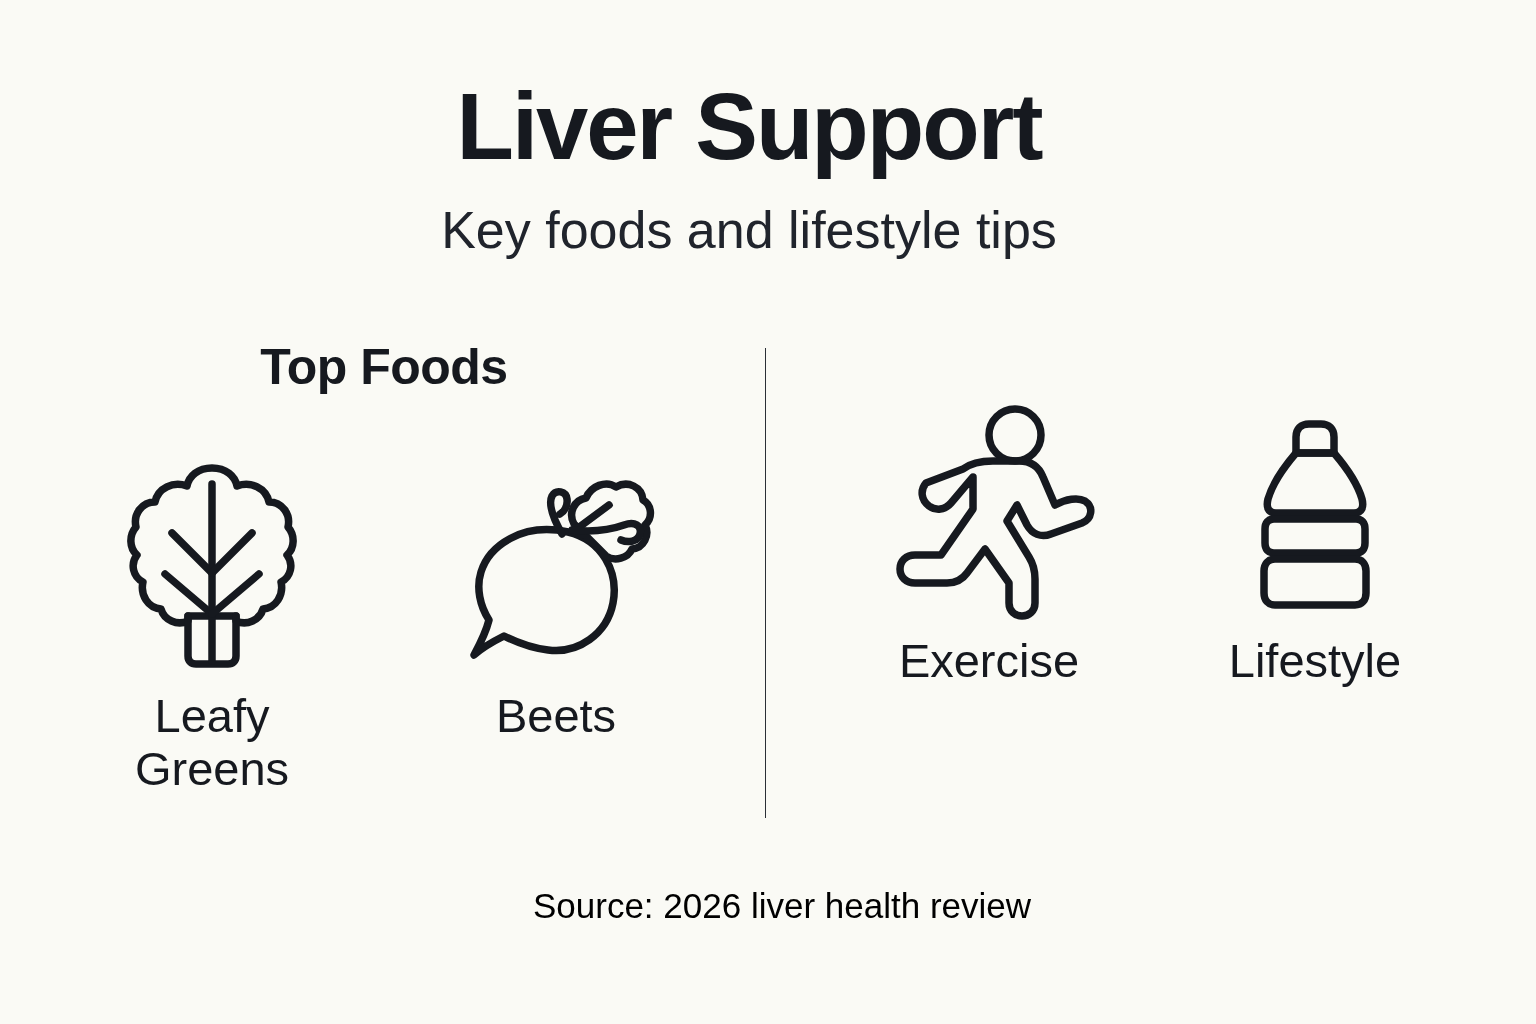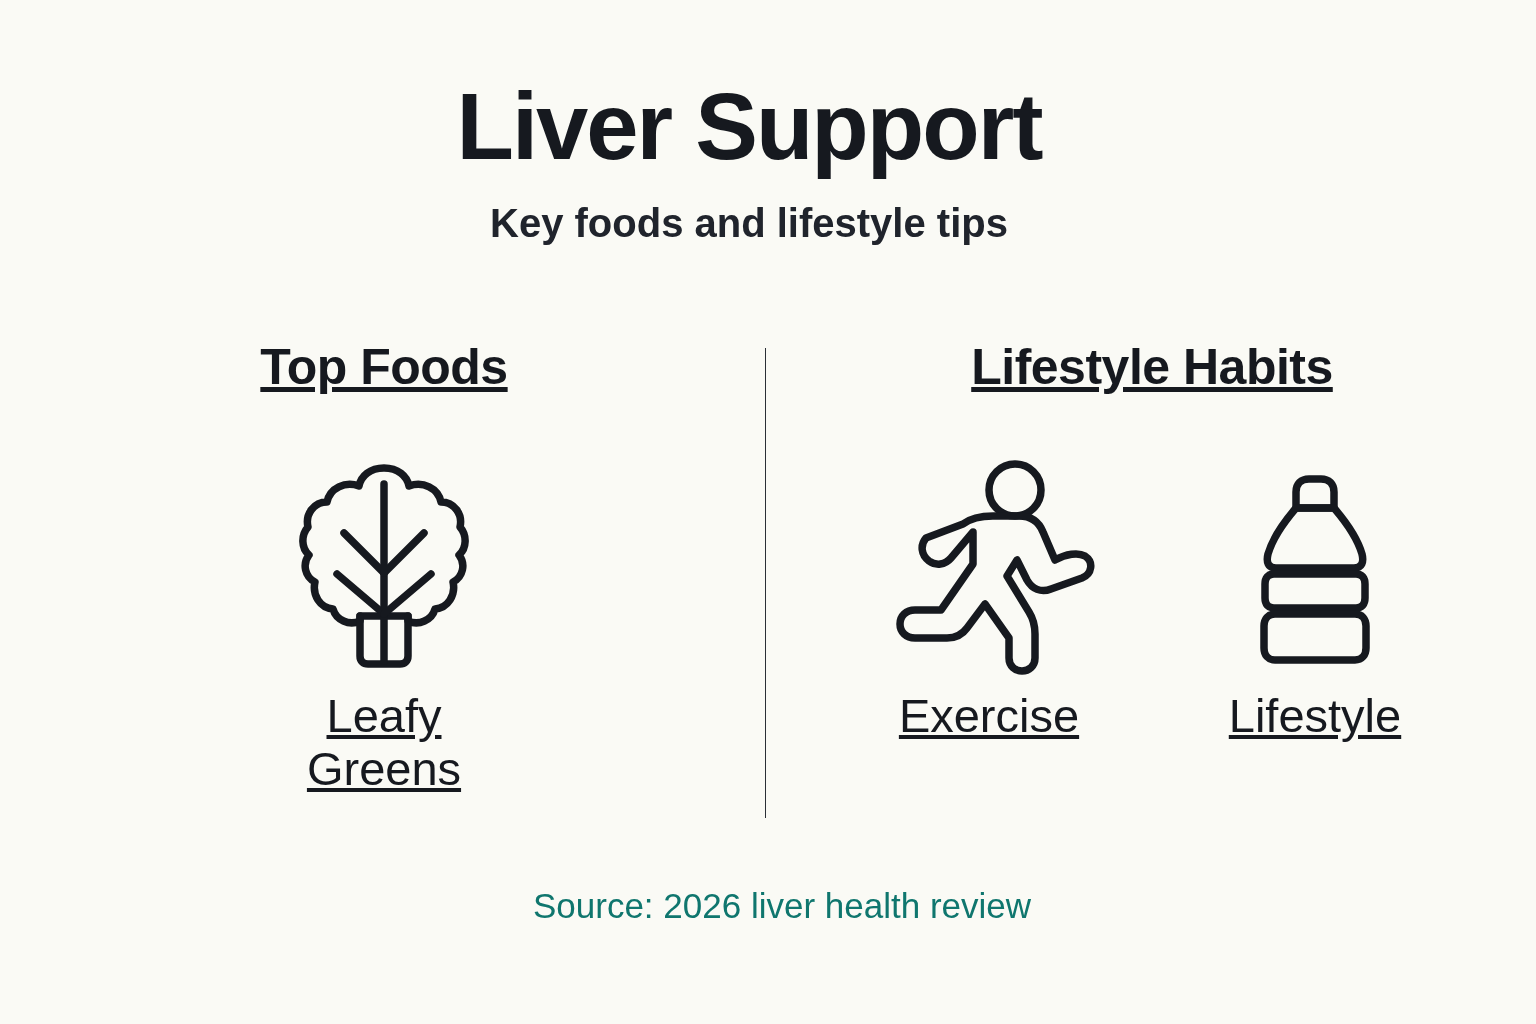--- a/index.html
+++ b/index.html
@@ -32,22 +32,22 @@
   }
   .title {
     font-size: 94px;
     font-weight: 700;
     letter-spacing: -2px;
     line-height: 1.05;
     margin: 0;
     color: #16191F;
   }
   .subtitle {
-    font-size: 40px;
-    font-weight: 700;
+    font-size: 52px;
+    font-weight: 400;
     line-height: 1.2;
     margin: 22px 0 0 0;
     color: #20242C;
   }
 
   
   .columns {
     position: absolute;
     top: 340px;
     left: 0;
@@ -55,21 +55,20 @@
     height: 490px;
     display: flex;
     flex-direction: row;
   }
   .column {
     position: relative;
     flex: 1 1 50%;
     display: flex;
     flex-direction: column;
     align-items: center;
-    text-decoration: underline;
   }
   .col-heading {
     font-size: 50px;
     font-weight: 700;
     letter-spacing: -0.5px;
     margin: 0;
     line-height: 1.1;
     color: #16191F;
   }
 
@@ -125,21 +124,21 @@
     position: absolute;
     top: 886px;
     left: 0;
     width: 1536px;
     text-align: center;
   }
   .source {
     font-size: 35px;
     font-weight: 400;
     margin: 0;
-    color: #0f766e;
+    color: #000000;
     padding-left: 28px;
   }
 </style>
 </head>
 <body>
 
 <div class="poster">
 
   <div class="header">
     <h1 class="title">Liver Support</h1>
@@ -184,26 +183,62 @@
               <path d="M45 77 L85 117" fill="none"></path>
               <path d="M125 77 L85 117" fill="none"></path>
 
               <path d="M38 118 L85 158" fill="none"></path>
               <path d="M132 118 L85 158" fill="none"></path>
             </svg>
           </div>
           <div class="item-label">Leafy Greens</div>
         </div>
 
+        <div class="item">
+          <div class="icon-box">
+            <svg width="200" height="215" viewBox="0 0 200 215" fill="none" stroke="#16191F" stroke-width="7.5" stroke-linecap="round" stroke-linejoin="round">
+
+              <path d="M112 76
+                       C 146 84 163 116 157 147
+                       C 151 178 122 198 92 194
+                       C 74 192 60 186 48 180
+                       C 36 186 26 192 18 199
+                       C 24 188 30 176 33 164
+                       C 24 150 20 132 25 116
+                       C 33 90 66 66 112 76 Z" fill="none"></path>
+
+              <path d="M118 68
+                       C 112 57 118 44 130 42
+                       C 135 30 150 24 160 31
+                       C 172 24 186 31 187 44
+                       C 196 49 197 62 189 69
+                       C 194 79 188 92 176 93
+                       C 172 102 159 106 150 100
+                       L 118 68 Z" fill="none"></path>
+
+              <path d="M122 72 L153 49" fill="none"></path>
+
+              <path d="M106 78
+                       C 97 62 92 48 96 40
+                       C 100 33 110 35 111 43
+                       C 112 50 108 56 104 58" fill="none"></path>
+
+              <path d="M116 74
+                       C 134 76 154 74 168 69
+                       C 179 65 186 70 184 78
+                       C 182 86 172 87 165 84" fill="none"></path>
+            </svg>
+          </div>
+          <div class="item-label">Beets</div>
+        </div>
 
       </div>
     </div>
 
     <div class="column col-right">
-      <h2 class="col-heading">Lifestyle Habits</h2>
       <div class="items">
 
         <div class="item">
           <div class="icon-box">
             <svg width="200" height="215" viewBox="0 0 200 215" fill="none" stroke="#16191F" stroke-width="7.5" stroke-linecap="round" stroke-linejoin="round">
 
               <circle cx="126" cy="34" r="26" fill="none"></circle>
 
               <path d="M74 68
                        C 82 62 92 60 104 60

